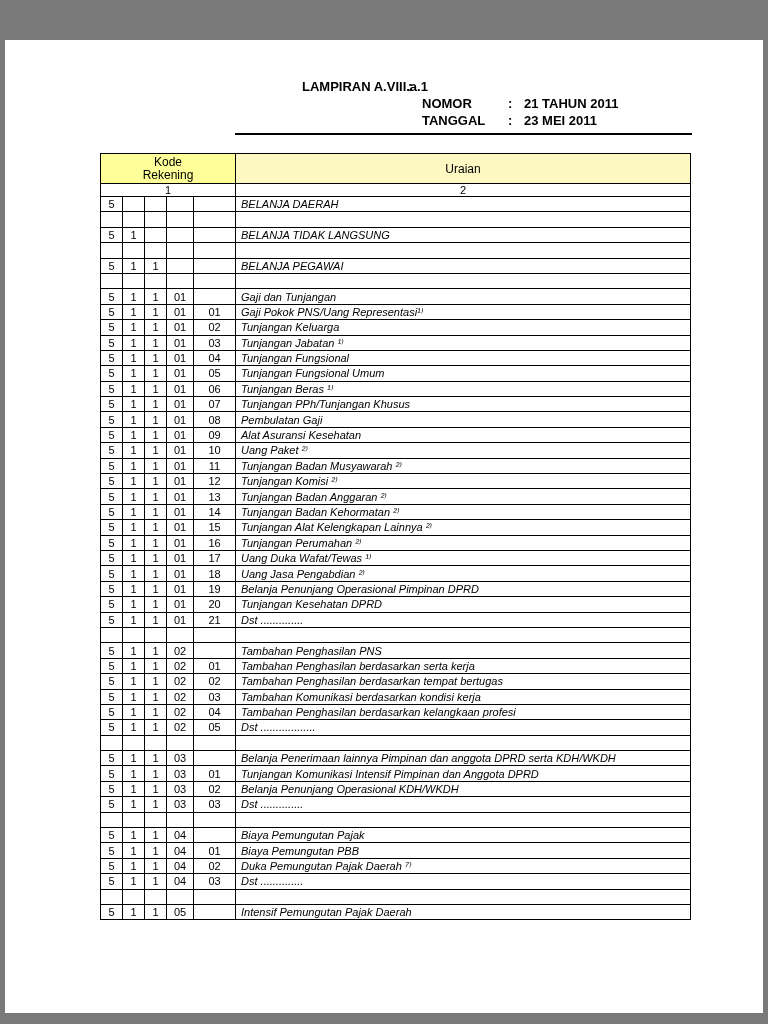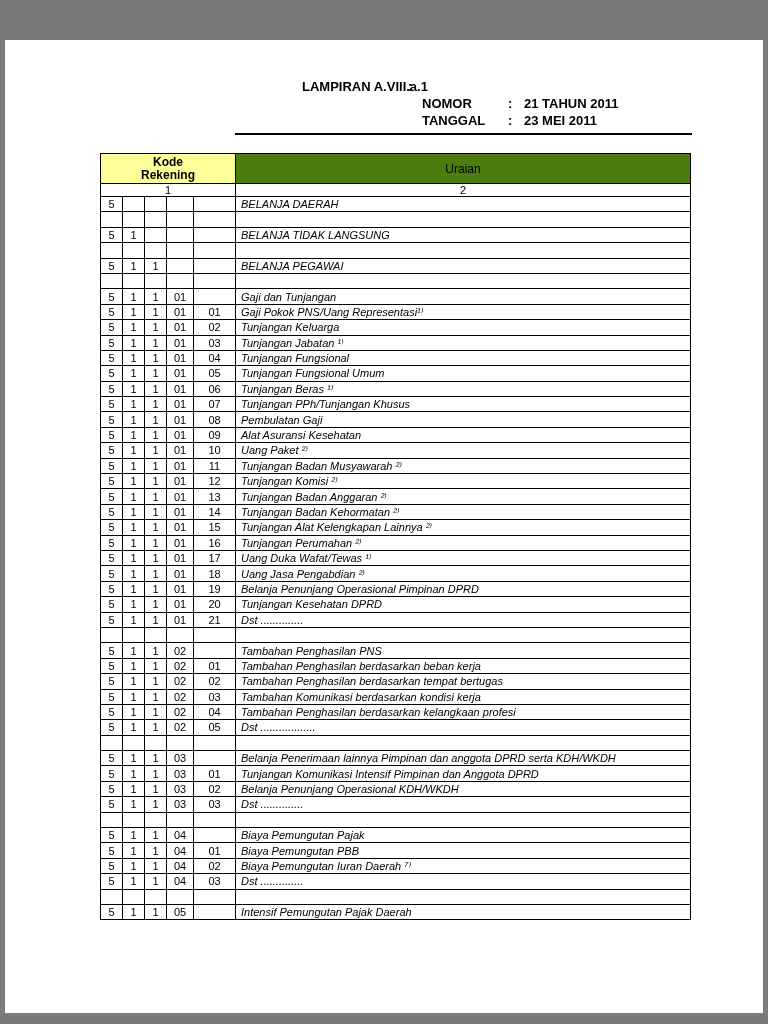--- a/index.html
+++ b/index.html
@@ -110,24 +110,24 @@
     <colgroup>
       <col style="width:22px">
       <col style="width:22px">
       <col style="width:22px">
       <col style="width:27px">
       <col style="width:42px">
       <col style="width:455px">
     </colgroup>
     <thead>
       <tr>
-        <th colspan="5" class="yellow" style="background: rgb(255, 255, 153); font-weight: bold;">
+        <th colspan="5" class="yellow" style="background: rgb(255, 255, 153);">
           <span class="kode-wrap">Kode Rekening</span>
         </th>
-        <th class="yellow" style="background: #4d7c0f;">Uraian</th>
+        <th class="yellow" style="background: #fef9c3;">Uraian</th>
       </tr>
       <tr class="idx">
         <td colspan="5">1</td>
         <td>2</td>
       </tr>
     </thead>
     <tbody>
         <tr>
           <td class="code">5</td>
           <td class="code"></td>
@@ -367,21 +367,21 @@
           <td class="code">02</td>
           <td class="code"></td>
           <td class="uraian">Tambahan Penghasilan PNS</td>
         </tr>
         <tr>
           <td class="code">5</td>
           <td class="code">1</td>
           <td class="code">1</td>
           <td class="code">02</td>
           <td class="code">01</td>
-          <td class="uraian">Tambahan Penghasilan berdasarkan beban kerja</td>
+          <td class="uraian">Tambahan Penghasilan berdasarkan serta kerja</td>
         </tr>
         <tr>
           <td class="code">5</td>
           <td class="code">1</td>
           <td class="code">1</td>
           <td class="code">02</td>
           <td class="code">02</td>
           <td class="uraian">Tambahan Penghasilan berdasarkan tempat bertugas</td>
         </tr>
         <tr>
@@ -471,21 +471,21 @@
           <td class="code">04</td>
           <td class="code">01</td>
           <td class="uraian">Biaya Pemungutan PBB</td>
         </tr>
         <tr>
           <td class="code">5</td>
           <td class="code">1</td>
           <td class="code">1</td>
           <td class="code">04</td>
           <td class="code">02</td>
-          <td class="uraian">Biaya Pemungutan Iuran Daerah ⁷⁾</td>
+          <td class="uraian">Duka Pemungutan Pajak Daerah ⁷⁾</td>
         </tr>
         <tr>
           <td class="code">5</td>
           <td class="code">1</td>
           <td class="code">1</td>
           <td class="code">04</td>
           <td class="code">03</td>
           <td class="uraian">Dst ..............</td>
         </tr>
         <tr>

